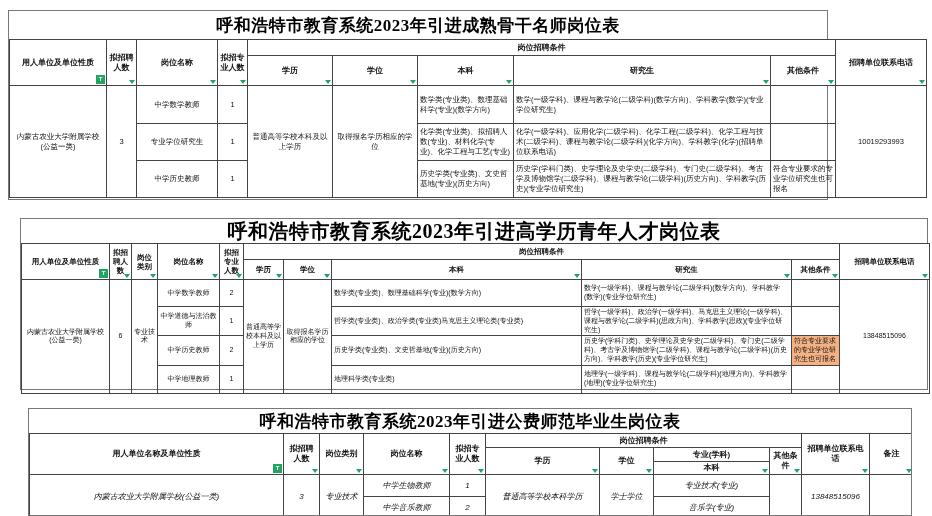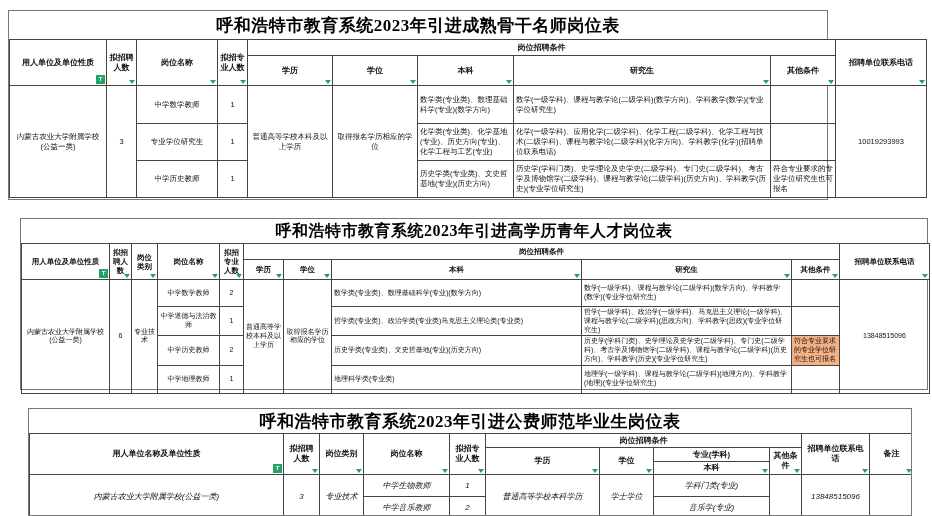--- a/index.html
+++ b/index.html
@@ -34,21 +34,21 @@
     background:var(--green); color:#fff; font-size:6px; line-height:9px;
     font-style:normal; text-align:center; display:block; font-weight:bold;
   }
   
   #b1 { left:8px; top:10px; width:820px; height:190px; }
   #b1 .tbl-title { height:28px; font-size:17px; }
   #b1 th { font-size:8px; line-height:1.25; }
   #b1 td { font-size:7.5px; line-height:1.3; }
   
   #b2 { left:20px; top:218px; width:908px; height:172px; }
-  #b2 .tbl-title { height:24px; font-size:16px; }
+  #b2 .tbl-title { height:24px; font-size:20px; }
   #b2 th { font-size:7.5px; line-height:1.2; }
   #b2 td { font-size:7px; line-height:1.25; }
   
   #b3 { left:28px; top:408px; width:884px; height:108px; overflow:hidden; }
   #b3 .tbl-title { height:24px; font-size:17px; }
   #b3 th { font-size:8px; line-height:1.2; }
   #b3 td { font-size:8px; line-height:1.25;font-style:italic; }
 </style>
 </head>
 <body>
@@ -92,21 +92,21 @@
       <td rowspan="3">普通高等学校本科及以上学历</td>
       <td rowspan="3">取得报名学历相应的学位</td>
       <td class="left">数学类(专业类)、数理基础科学(专业)(数学方向)</td>
       <td class="left">数学(一级学科)、课程与教学论(二级学科)(数学方向)、学科教学(数学)(专业学位研究生)</td>
       <td></td>
       <td rowspan="3">10019293993</td>
     </tr>
     <tr style="height:37px">
       <td>专业学位研究生</td>
       <td>1</td>
-      <td class="left">化学类(专业类)、化学基地(专业)、历史方向(专业)、化学工程与工艺(专业)</td>
+      <td class="left">化学类(专业类)、拟招聘人数(专业)、材料化学(专业)、化学工程与工艺(专业)</td>
       <td class="left">化学(一级学科)、应用化学(二级学科)、化学工程(二级学科)、化学工程与技术(二级学科)、课程与教学论(二级学科)(化学方向)、学科教学(化学)(招聘单位联系电话)</td>
       <td></td>
     </tr>
     <tr style="height:37px">
       <td>中学历史教师</td>
       <td>1</td>
       <td class="left">历史学类(专业类)、文史哲基地(专业)(历史方向)</td>
       <td class="left">历史学(学科门类)、史学理论及史学史(二级学科)、专门史(二级学科)、考古学及博物馆学(二级学科)、课程与教学论(二级学科)(历史方向)、学科教学(历史)(专业学位研究生)</td>
       <td class="left">符合专业要求的专业学位研究生也可报名</td>
     </tr>
@@ -222,21 +222,21 @@
       <th><span>本科</span><i class="fmark"></i></th>
     </tr>
     <tr style="height:22px">
       <td rowspan="2">内蒙古农业大学附属学校(公益一类)</td>
       <td rowspan="2">3</td>
       <td rowspan="2">专业技术</td>
       <td>中学生物教师</td>
       <td>1</td>
       <td rowspan="2">普通高等学校本科学历</td>
       <td rowspan="2">学士学位</td>
-      <td>学科门类(专业)</td>
+      <td>专业技术(专业)</td>
       <td rowspan="2"></td>
       <td rowspan="2">13848515096</td>
       <td rowspan="2"></td>
     </tr>
     <tr style="height:22px">
       <td>中学音乐教师</td>
       <td>2</td>
       <td>音乐学(专业)</td>
     </tr>
   </tbody>

